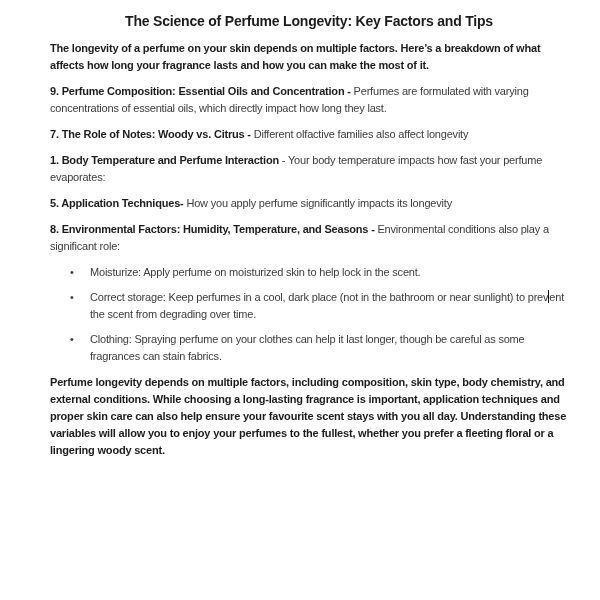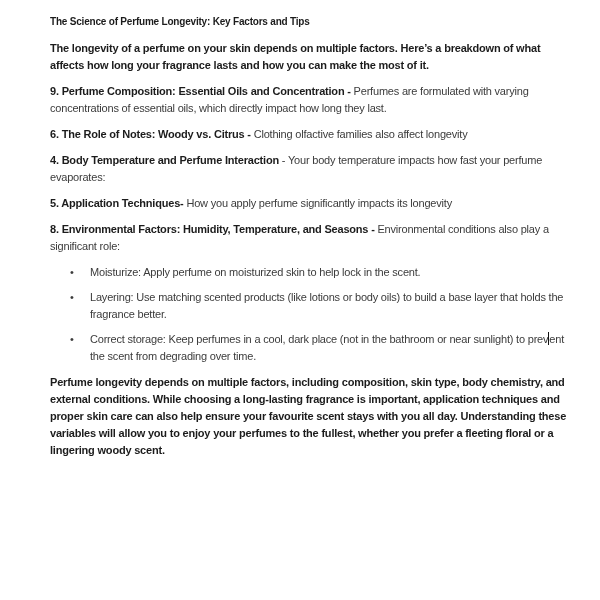--- a/index.html
+++ b/index.html
@@ -19,22 +19,22 @@
     width: 600px; height: 600px;
     padding: 13px 32px 20px 50px;
     background: var(--background);
     color: var(--body-text);
     font-size: 11px;
     letter-spacing: -0.2px;
     line-height: 17px;
     cursor: text;
   }
   .title {
-    text-align: left;
-    font-size: 10px;
+    text-align: center;
+    font-size: 14px;
     font-weight: bold;
     color: var(--heading-text);
     margin-bottom: 10px;
     line-height: 17px;
   }
   .para { margin-bottom: 9px; }
   .bold, .lead { font-weight: bold; color: var(--heading-text); }
   ul.tips {
     list-style: none;
     margin: 0 0 9px 0;
@@ -68,44 +68,44 @@
 
   <h1 class="title">The Science of Perfume Longevity: Key Factors and Tips</h1>
 
   <p class="para bold">The longevity of a perfume on your skin depends on multiple factors. Here’s a breakdown of what affects how long your fragrance lasts and how you can make the most of it.</p>
 
   <p class="para">
     <span class="lead">9. Perfume Composition: Essential Oils and Concentration -</span><span> Perfumes are formulated with varying concentrations of essential oils, which directly impact how long they last.</span>
   </p>
 
   <p class="para">
-    <span class="lead">6. The Role of Notes: Woody vs. Citrus -</span><span> Clothing olfactive families also affect longevity</span>
+    <span class="lead">7. The Role of Notes: Woody vs. Citrus -</span><span> Different olfactive families also affect longevity</span>
   </p>
 
 
   <p class="para">
-    <span class="lead">4. Body Temperature and Perfume Interaction</span><span> - Your body temperature impacts how fast your perfume evaporates:</span>
+    <span class="lead">1. Body Temperature and Perfume Interaction</span><span> - Your body temperature impacts how fast your perfume evaporates:</span>
   </p>
 
   <p class="para">
     <span class="lead">5. Application Techniques-</span><span> How you apply perfume significantly impacts its longevity</span>
   </p>
 
   <p class="para">
     <span class="lead">8. Environmental Factors: Humidity, Temperature, and Seasons -</span><span> Environmental conditions also play a significant role:</span>
   </p>
 
 
   <ul class="tips">
     <li>
       <span>Moisturize: Apply perfume on moisturized skin to help lock in the scent.</span>
     </li>
     <li>
-      <span>Layering: Use matching scented products (like lotions or body oils) to build a base layer that holds the fragrance better.</span>
+      <span>Correct storage: Keep perfumes in a cool, dark place (not in the bathroom or near sunlight) to prev</span><span class="caret"></span><span>ent the scent from degrading over time.</span>
     </li>
     <li>
-      <span>Correct storage: Keep perfumes in a cool, dark place (not in the bathroom or near sunlight) to prev</span><span class="caret"></span><span>ent the scent from degrading over time.</span>
+      <span>Clothing: Spraying perfume on your clothes can help it last longer, though be careful as some fragrances can stain fabrics.</span>
     </li>
   </ul>
 
   <p class="para bold">Perfume longevity depends on multiple factors, including composition, skin type, body chemistry, and external conditions. While choosing a long-lasting fragrance is important, application techniques and proper skin care can also help ensure your favourite scent stays with you all day. Understanding these variables will allow you to enjoy your perfumes to the fullest, whether you prefer a fleeting floral or a lingering woody scent.</p>
 
 </div>
 
 </body></html>

